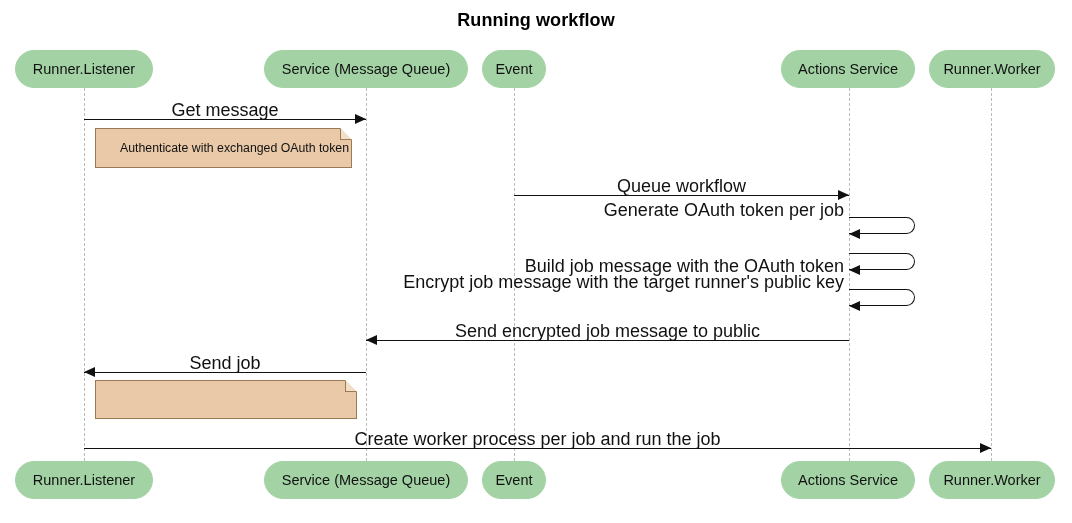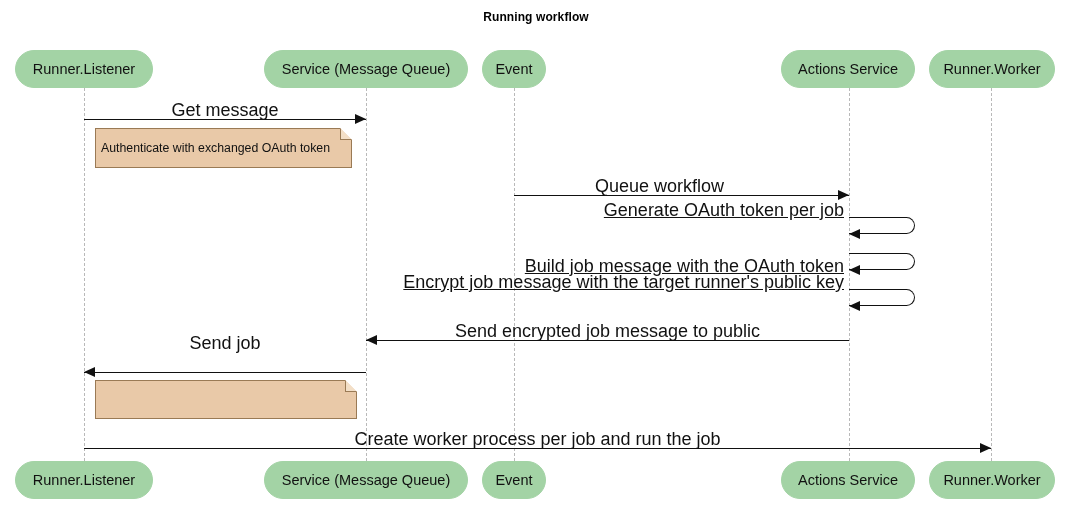--- a/index.html
+++ b/index.html
@@ -17,21 +17,21 @@
     height: 523px;
     background: #ffffff;
     overflow: hidden;
   }
   .diagram-title {
     position: absolute;
     left: 0;
     top: 10px;
     width: 1072px;
     text-align: center;
-    font-size: 12px;
+    font-size: 18px;
     font-weight: bold;
     color: #000;
     letter-spacing: 0.1px;
   }
   
   .participant {
     position: absolute;
     box-sizing: border-box;
     background: #A3D3A5;
     border: 1px solid #A3D3A5;
@@ -72,39 +72,39 @@
     border-right: 11px solid #111;
   }
   .msg-label {
     position: absolute;
     font-size: 18px;
     color: #111;
     white-space: nowrap;
     line-height: 14px;
   }
   .msg-label.center { text-align: center; }
-  .msg-label.right  { text-align: right; text-decoration: underline; }
+  .msg-label.right  { text-align: right; }
   
   .selfloop {
     position: absolute;
     box-sizing: border-box;
     border: 1.4px solid #111;
     border-left: none;
     border-top-right-radius: 9px;
     border-bottom-right-radius: 9px;
   }
   
   .note {
     position: absolute;
     box-sizing: border-box;
     background: #E9C9A8;
     border: 1px solid #9a7a55;
     font-size: 12.3px;
     color: #111;
-    padding: 0 5px;
+    padding: 0 24px;
     display: flex;
     align-items: center;
     white-space: nowrap;
   }
   .note-fold {
     position: absolute;
     top: -1px;
     right: -1px;
     width: 11px;
     height: 11px;
@@ -135,36 +135,36 @@
       <div class="lifeline" style="left: 514px; top: 88px; height: 373px;"></div>
       <div class="lifeline" style="left: 849px; top: 88px; height: 373px;"></div>
       <div class="lifeline" style="left: 991px; top: 88px; height: 373px;"></div>
     </div>
   <div id="messages-layer">
       <div class="msg" style="left: 84px; top: 119px; width: 282px;"></div>
       <div class="arrowhead right" style="left: 355px; top: 114.2px;"></div>
       <div class="msg-label center" style="left: 84px; width: 282px; top: 103px;">Get message</div>
       <div class="msg" style="left: 514px; top: 195px; width: 335px;"></div>
       <div class="arrowhead right" style="left: 838px; top: 190.2px;"></div>
-      <div class="msg-label center" style="left: 492px; width: 335px; top: 179px;">Queue workflow</div>
+      <div class="msg-label center" style="left: 514px; width: 335px; top: 179px;">Queue workflow</div>
       <div class="selfloop" style="left: 849px; top: 217px; width: 66px; height: 17px;"></div>
       <div class="arrowhead left" style="left: 849px; top: 228.5px;"></div>
       <div class="msg-label right" style="left: 329px; width: 515px; top: 203px;">Generate OAuth token per job</div>
       <div class="selfloop" style="left: 849px; top: 253px; width: 66px; height: 17px;"></div>
       <div class="arrowhead left" style="left: 849px; top: 264.5px;"></div>
       <div class="msg-label right" style="left: 329px; width: 515px; top: 239px; margin-top: 20px;">Build job message with the OAuth token</div>
       <div class="selfloop" style="left: 849px; top: 289px; width: 66px; height: 17px;"></div>
       <div class="arrowhead left" style="left: 849px; top: 300.5px;"></div>
       <div class="msg-label right" style="left: 329px; width: 515px; top: 275px;">Encrypt job message with the target runner's public key</div>
       <div class="msg" style="left: 366px; top: 340px; width: 483px;"></div>
       <div class="arrowhead left" style="left: 366px; top: 335.2px;"></div>
       <div class="msg-label center" style="left: 366px; width: 483px; top: 324px;">Send encrypted job message to public</div>
       <div class="msg" style="left: 84px; top: 372px; width: 282px;"></div>
       <div class="arrowhead left" style="left: 84px; top: 367.2px;"></div>
-      <div class="msg-label center" style="left: 84px; width: 282px; top: 336px;">Send job</div>
+      <div class="msg-label center" style="left: 84px; width: 282px; top: 356px;">Send job</div>
       <div class="msg" style="left: 84px; top: 448px; width: 907px;"></div>
       <div class="arrowhead right" style="left: 980px; top: 443.2px;"></div>
       <div class="msg-label center" style="left: 84px; width: 907px; top: 432px;">Create worker process per job and run the job</div>
     </div>
   <div id="notes-layer">
       <div class="note" style="left: 95px; top: 128px; width: 257px; height: 40px;">
         <div class="note-fold-cut"></div>
         <div class="note-fold" style="clip-path: polygon(0px 100%, 100% 100%, 0px 0px);"></div>
         <span>Authenticate with exchanged OAuth token</span>
       </div>

